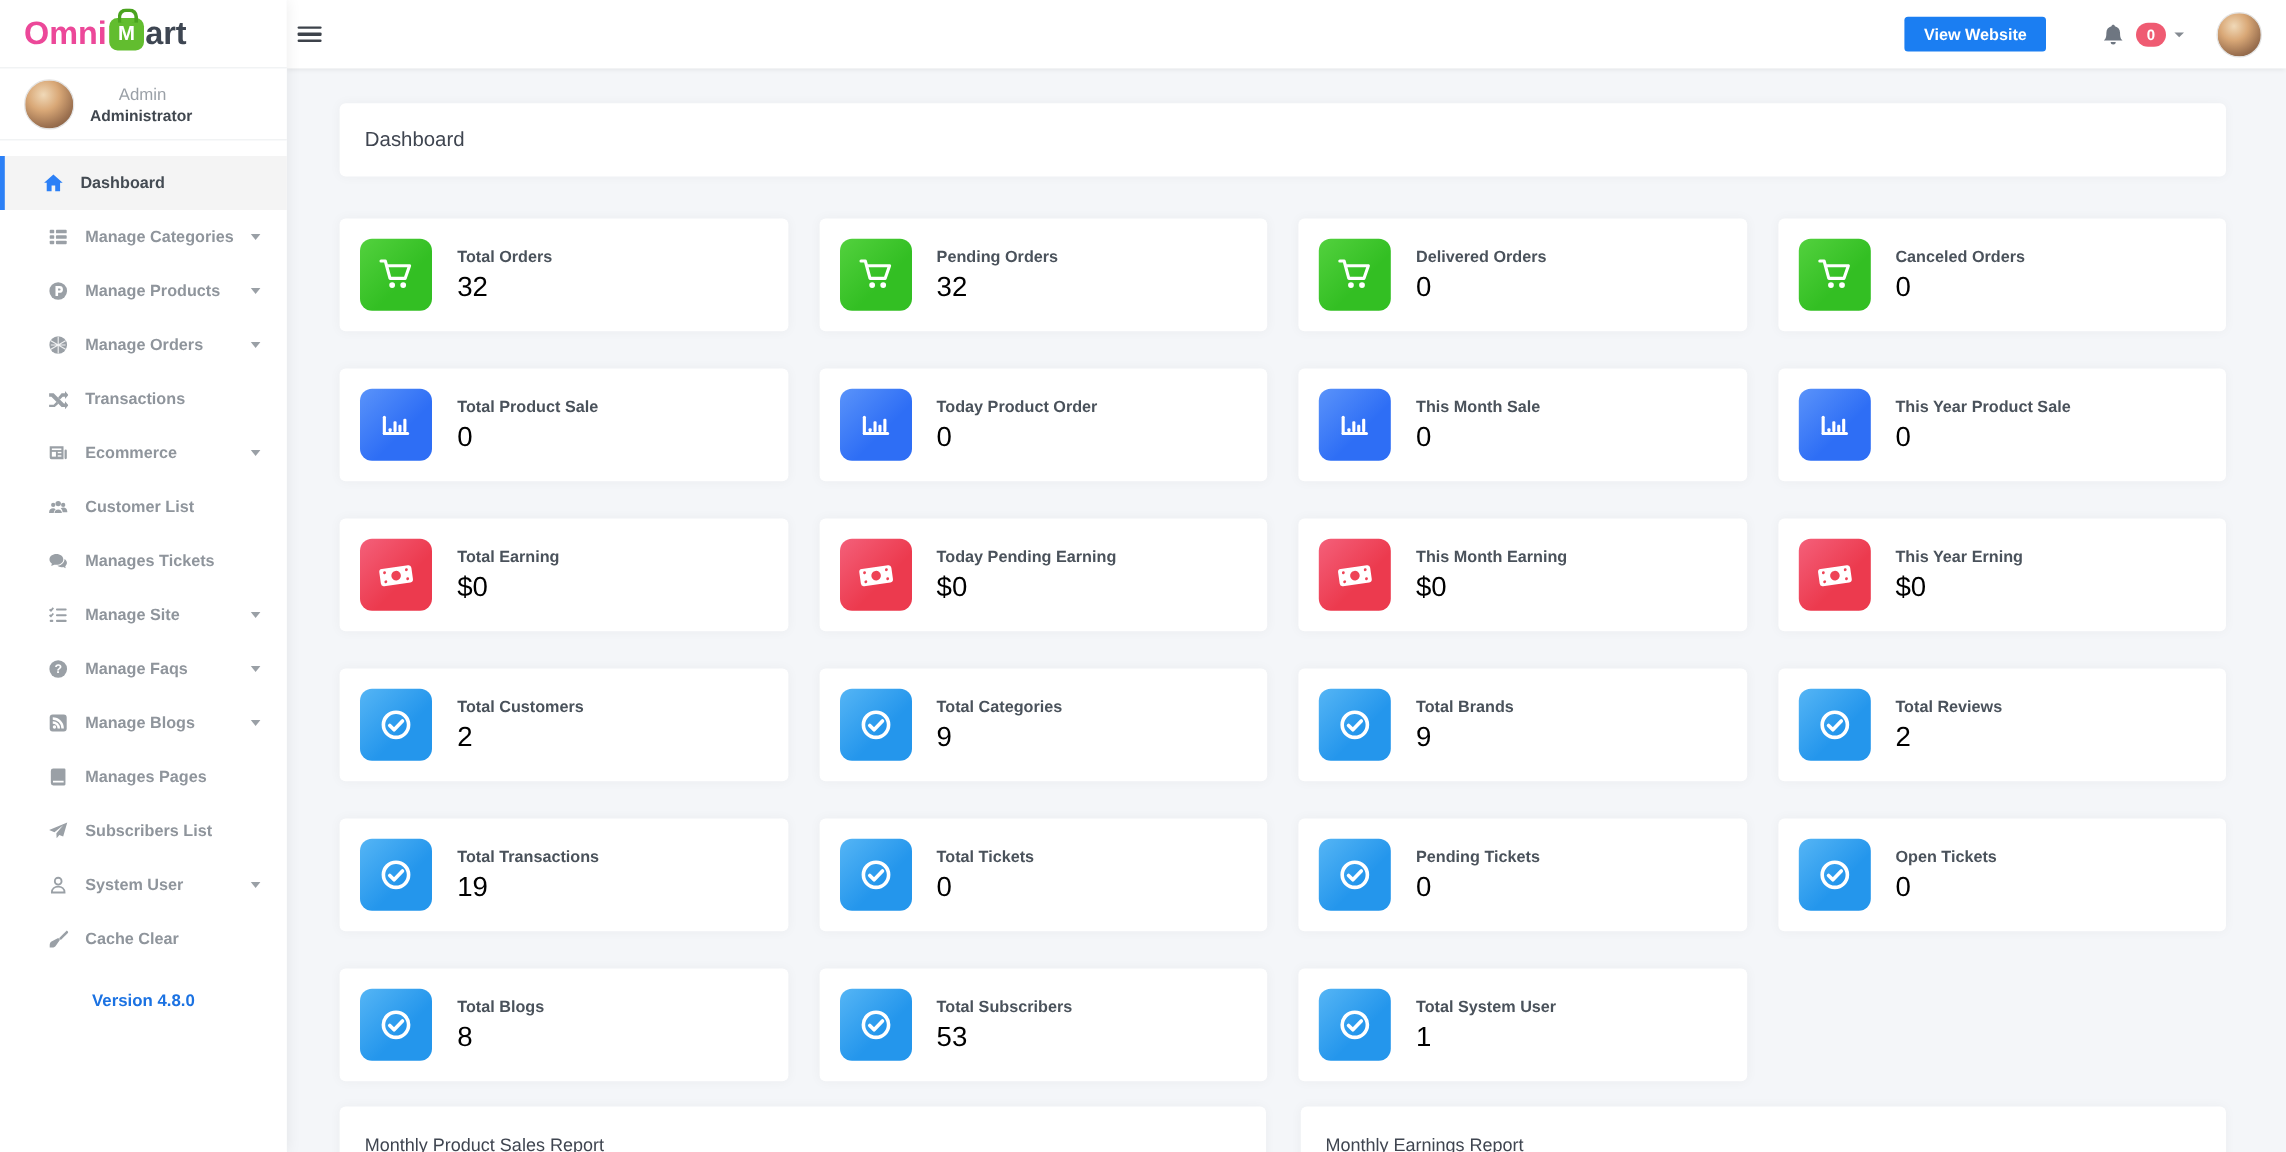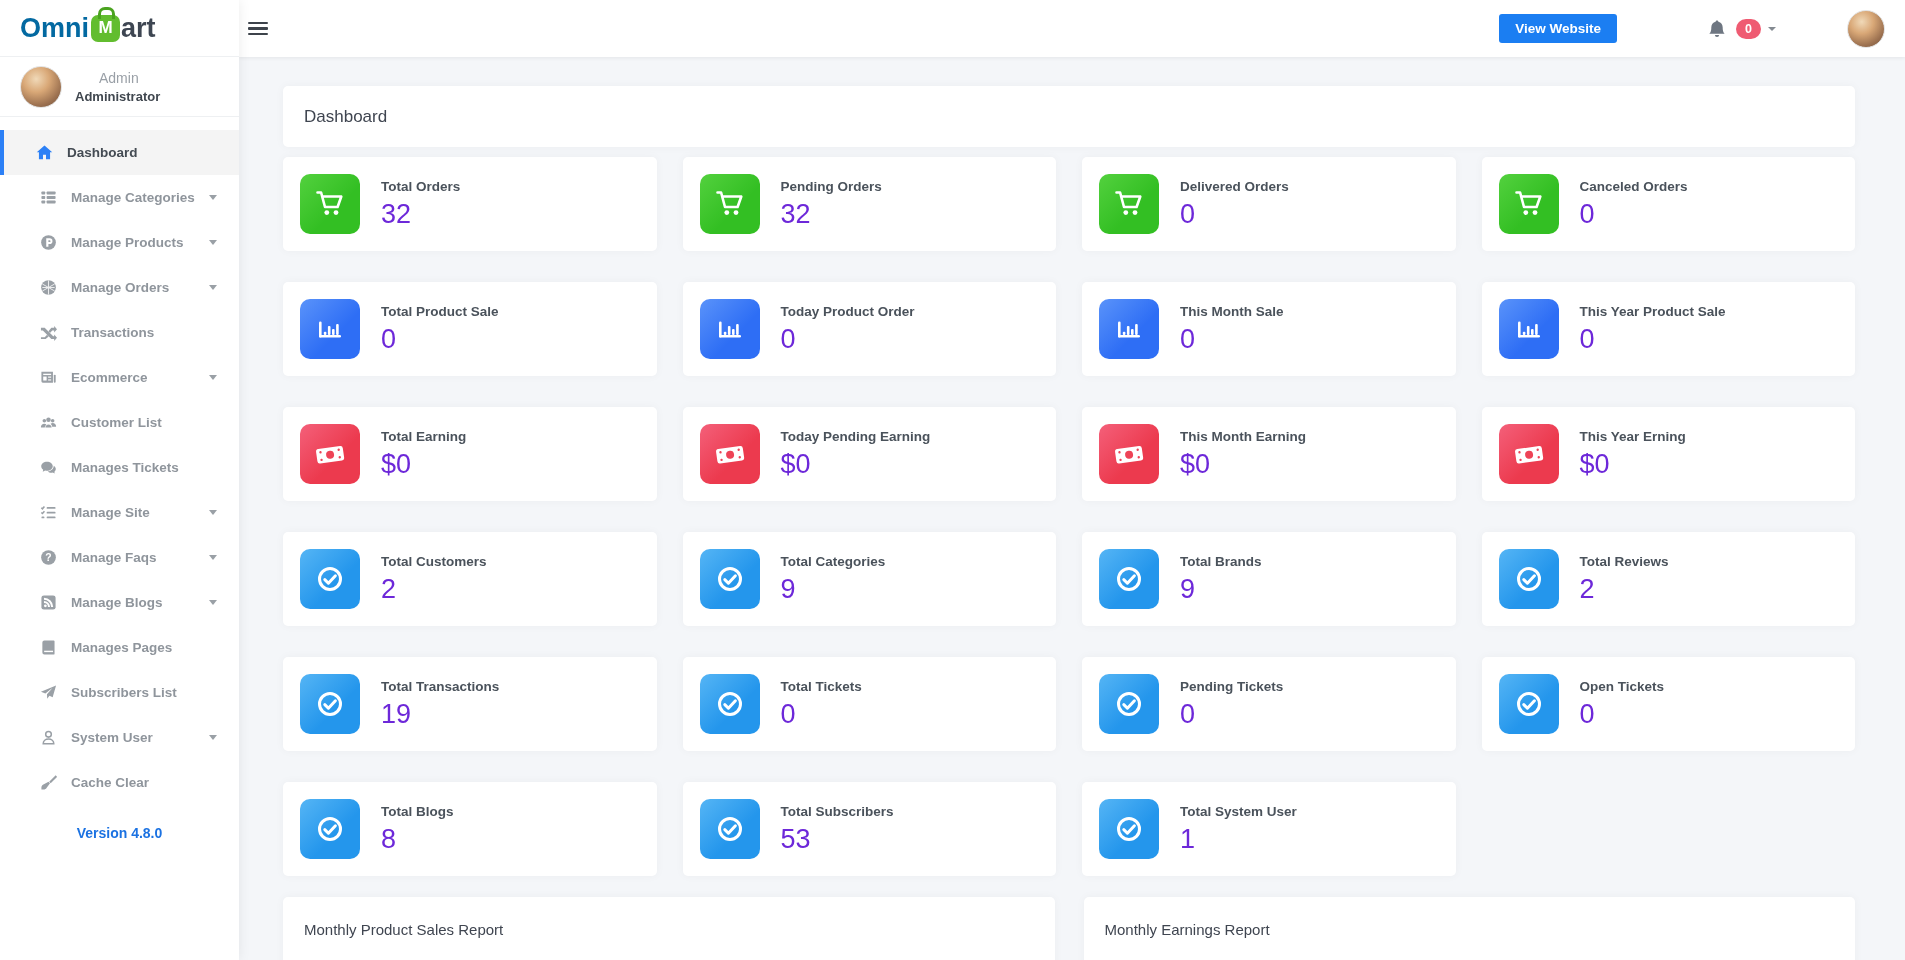--- a/index.html
+++ b/index.html
@@ -5,21 +5,21 @@
   * { margin:0; padding:0; box-sizing:border-box; }
   html,body { width:1905px; height:960px; overflow:hidden; background:#f4f6f9;
     font-family:"Liberation Sans", sans-serif; }
 
   
   .sidebar { position:fixed; left:0; top:0; width:239px; height:960px; background:#fff;
     box-shadow:0 0 12px rgba(0,0,0,.08); z-index:20; }
   .logo-row { height:57px; display:flex; align-items:center; padding-left:20px;
     border-bottom:1px solid #eef0f2; }
   .logo { font-size:27px; font-weight:700; color:#3e4652; display:flex; align-items:flex-end; }
-  .logo .green { color:#0369a1; }
+  .logo .green { color:#ec4899; }
   .logo .bag { position:relative; display:inline-flex; align-items:center; justify-content:center;
     width:29px; height:27px; background:#62bd2f; border-radius:7px; color:#fff; font-size:17px;
     margin:0 1px 2px 2px; }
   .logo .bag::before { content:""; position:absolute; top:-8px; left:7px; width:11px; height:9px;
     border:3px solid #4aa31f; border-bottom:none; border-radius:7px 7px 0 0; }
 
   .admin-row { display:flex; align-items:center; gap:13px; padding:10px 20px; height:60px;
     border-bottom:1px solid #eef0f2; }
   .avatar { border-radius:50%; background:radial-gradient(circle at 38% 30%, #f0d9b8 0%, #d9a877 35%, #9c7150 70%, #6f4e38 100%);
     border:1px solid #e3e3e3; }
@@ -38,50 +38,50 @@
   .mi.active .ml { color:#444b53; }
   .chev { margin-left:auto; margin-right:22px; width:0; height:0;
     border-left:4px solid transparent; border-right:4px solid transparent; border-top:5px solid #9aa0a6; }
   .version { margin-top:20px; text-align:center; font-size:14px; font-weight:700; color:#1b72e2; }
 
   
   .topbar { position:fixed; left:239px; right:0; top:0; height:57px; background:#fff;
     box-shadow:0 1px 4px rgba(0,0,0,.07); display:flex; align-items:center; padding:0 20px 0 9px; z-index:10; }
   .burger { width:20px; cursor:pointer; }
   .burger div { height:2.5px; background:#3d434b; margin:3px 0; border-radius:1px; }
-  .tb-right { margin-left:auto; display:flex; align-items:center;gap:44px; }
+  .tb-right { margin-left:auto; display:flex; align-items:center; }
   .btn-view { background:#1b7ef2; color:#fff; font-size:13.5px; font-weight:700; border:none;
     border-radius:3px; padding:7px 16px; cursor:pointer; }
   .notif { display:flex; align-items:center; margin-left:46px; cursor:pointer; }
   .notif svg { width:20px; height:20px; fill:#6e7681; }
   .badge { background:#ef5b72; color:#fff; font-size:12.5px; font-weight:700; border-radius:12px;
     padding:3px 9px; margin-left:9px; }
   .caret { width:0; height:0; border-left:4px solid transparent; border-right:4px solid transparent;
     border-top:4px solid #848a91; margin-left:7px; }
   .tb-avatar { width:38px; height:38px; margin-left:27px; cursor:pointer; }
 
   
   .main { position:absolute; left:239px; top:57px; right:0; bottom:0; padding:29px 50px 0 44px;
     overflow:hidden; }
   .card { background:#fff; border-radius:5px; box-shadow:0 0 10px rgba(0,0,0,.04); }
   .title-card { height:61px; display:flex; align-items:center; padding-left:21px; }
   .page-title { font-size:17px; font-weight:500; color:#3f4550; }
 
-  .stats-grid { margin-top:10px; display:grid; grid-template-columns:repeat(4,1fr);
+  .stats-grid { margin-top:35px; display:grid; grid-template-columns:repeat(4,1fr);
     column-gap:26px; row-gap:31px; }
   .stat { height:94px; display:flex; align-items:center; padding:0 17px; }
   .tile { width:60px; height:60px; border-radius:10px; flex:0 0 auto; display:flex;
     align-items:center; justify-content:center; margin-right:21px; }
   .tile svg { width:32px; height:32px; }
   .tile.green     { background:linear-gradient(135deg,#53d13e 0%,#33bf23 60%); }
   .tile.blue      { background:linear-gradient(135deg,#5a93fa 0%,#2e6ef5 60%); }
   .tile.red       { background:linear-gradient(135deg,#f4607a 0%,#ec3a4e 60%); }
   .tile.lightblue { background:linear-gradient(135deg,#55b5f5 0%,#2496ec 60%); }
   .stat .lbl { font-size:13.5px; font-weight:600; color:#4a525b; }
-  .stat .val { font-size:27px; color:#6d28d9; margin-top:5px; }
+  .stat .val { font-size:23px; color:#000000; margin-top:5px; }
 
   .reports { margin-top:21px; display:grid; grid-template-columns:1fr 1fr; column-gap:29px; }
   .report { height:220px; padding:24px 21px; }
   .report-title { font-size:15px; font-weight:500; color:#3f4550; }
 </style>
 </head>
 <body>
 
 <svg width="0" height="0" style="position:absolute">
   <defs>

